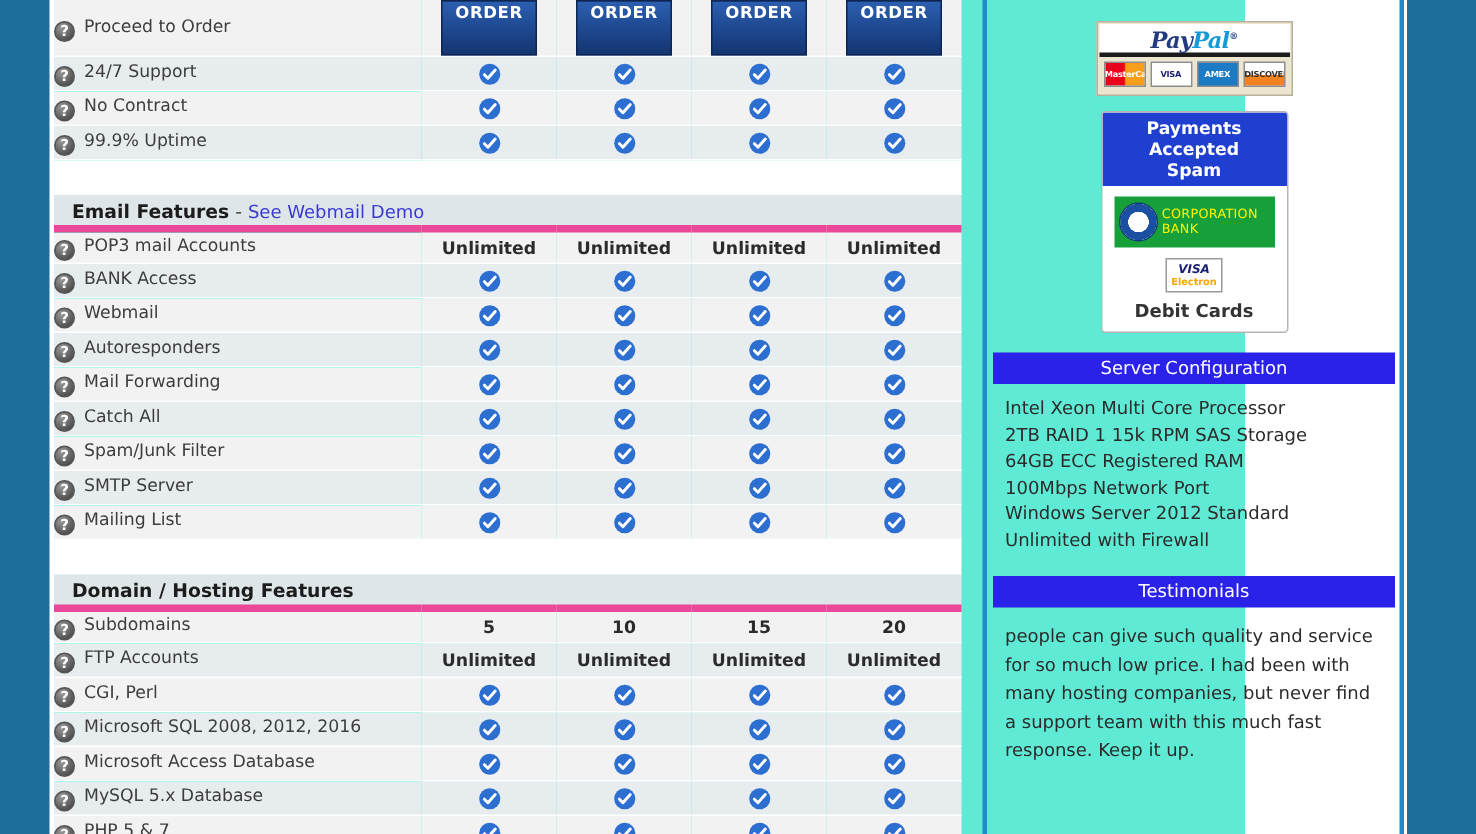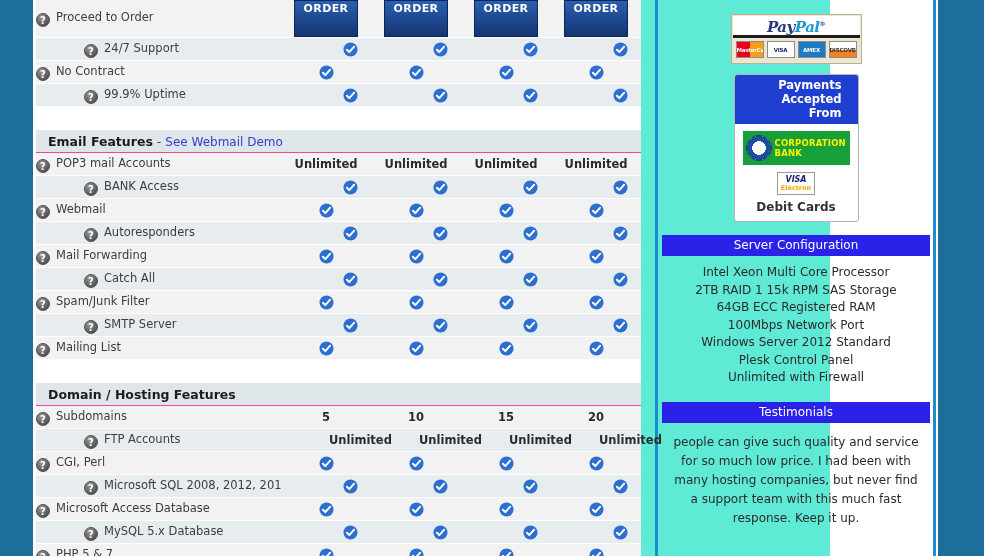--- a/index.html
+++ b/index.html
@@ -57,21 +57,21 @@
   table.cmp col.c-feat { width: 245px; }
   table.cmp col.c-plan { width: 90px; }
 
   table.cmp tr { height: 23px; }
   table.cmp td {
     padding: 0;
     vertical-align: middle;
     border-bottom: 1px solid #ffffff;
   }
   tr.odd  td { background: #f2f2f2; }
-  tr.even td { background: #e7ecef; padding-left: 48px; }
+  tr.even td { background: #e7ecef; }
 
   td.feat {
     padding-left: 6px;
     white-space: nowrap;
     overflow: hidden;
     color: #3d3d3d;
     font-size: 11.5px;
   }
   td.val {
     text-align: center;
@@ -100,21 +100,21 @@
   
   .check {
     display: inline-block;
     width: 15px; height: 15px;
     vertical-align: middle;
   }
 
   
   tr.section td {
     background: #dfe6ea;
-    border-bottom: 1px solid #ec4899;
+    border-bottom: 5px solid #ec4899;
     border-top: 1px solid #ffffff;
   }
   tr.section { height: 26px; }
   .sect-inner {
     padding-left: 12px;
     font-weight: bold;
     font-size: 12.5px;
     color: #1c1c1c;
   }
   .sect-link {
@@ -217,41 +217,41 @@
     border: 1px solid #b5b5b5;
     background: #ffffff;
     border-radius: 3px;
     overflow: hidden;
   }
   .pa-head {
     background: #1e3fd0;
     color: #ffffff;
     font-size: 11.5px;
     font-weight: bold;
-    text-align: right;
-    padding: 3px 16px 4px 0;
+    text-align: center;
+    padding: 3px 0 4px 0;
     line-height: 14px;
   }
   .corp-bank {
     width: 107px; height: 34px;
     margin: 7px auto 0 auto;
     background: #17a03a;
     display: flex; align-items: center; gap: 3px;
     padding-left: 3px;
   }
   .cb-seal {
     width: 26px; height: 26px; border-radius: 50%;
     background: radial-gradient(circle at 50% 50%, #ffffff 0 40%, #1b4fa0 41% 70%, #ffffff 71% 100%);
     border: 1px solid #0d3a7a;
     flex: 0 0 auto;
   }
   .cb-text {
     color: #fff200;
     font-size: 8.5px;
-    font-weight: bold;
+    font-weight: normal;
     line-height: 10px;
     letter-spacing: 0.2px;
   }
   .visa-el {
     width: 38px; margin: 7px auto 0 auto;
     background: #ffffff;
     border: 1px solid #9a9a9a;
     text-align: center;
     padding: 2px 0 2px 0;
   }
@@ -269,21 +269,20 @@
   .panel { width: 268px; margin-top: 13px; }
   .panel-head {
     background: #2a22e8;
     color: #ffffff;
     font-weight: normal;
     font-size: 12px;
     text-align: center;
     padding: 3px 0 4px 0;
   }
   .panel-body {
-    text-align: center;
     font-size: 12px;
     color: #2b2b2b;
     padding: 8px 8px 2px 8px;
     line-height: 17.5px;
   }
   .panel-body.testi { padding-top: 10px; line-height: 19px; }
 </style>
 </head>
 <body>
 
@@ -679,21 +678,21 @@
           <div class="card mc">MasterCard</div>
           <div class="card visa">VISA</div>
           <div class="card amex">AMEX</div>
           <div class="card disc">DISCOVER</div>
         </div>
       </div>
 
       <div class="pa-box">
         <div class="pa-head">
           <div>Payments Accepted</div>
-          <div>From</div>
+          <div>Spam</div>
         </div>
         <div class="corp-bank">
           <div class="cb-seal"></div>
           <div class="cb-text">
             <div>CORPORATION</div>
             <div>BANK</div>
           </div>
         </div>
         <div class="visa-el">
           <div class="ve-1">VISA</div>
@@ -703,21 +702,20 @@
       </div>
 
       <div class="panel">
         <div class="panel-head">Server Configuration</div>
         <div class="panel-body" id="server-config-body">
             <div>Intel Xeon Multi Core Processor</div>
             <div>2TB RAID 1 15k RPM SAS Storage</div>
             <div>64GB ECC Registered RAM</div>
             <div>100Mbps Network Port</div>
             <div>Windows Server 2012 Standard</div>
-            <div>Plesk Control Panel</div>
             <div>Unlimited with Firewall</div>
           </div>
       </div>
 
       <div class="panel">
         <div class="panel-head">Testimonials</div>
         <div class="panel-body testi">people can give such quality and service for so much low price. I had been with many hosting companies, but never find a support team with this much fast response. Keep it up.</div>
       </div>
 
     </div>

